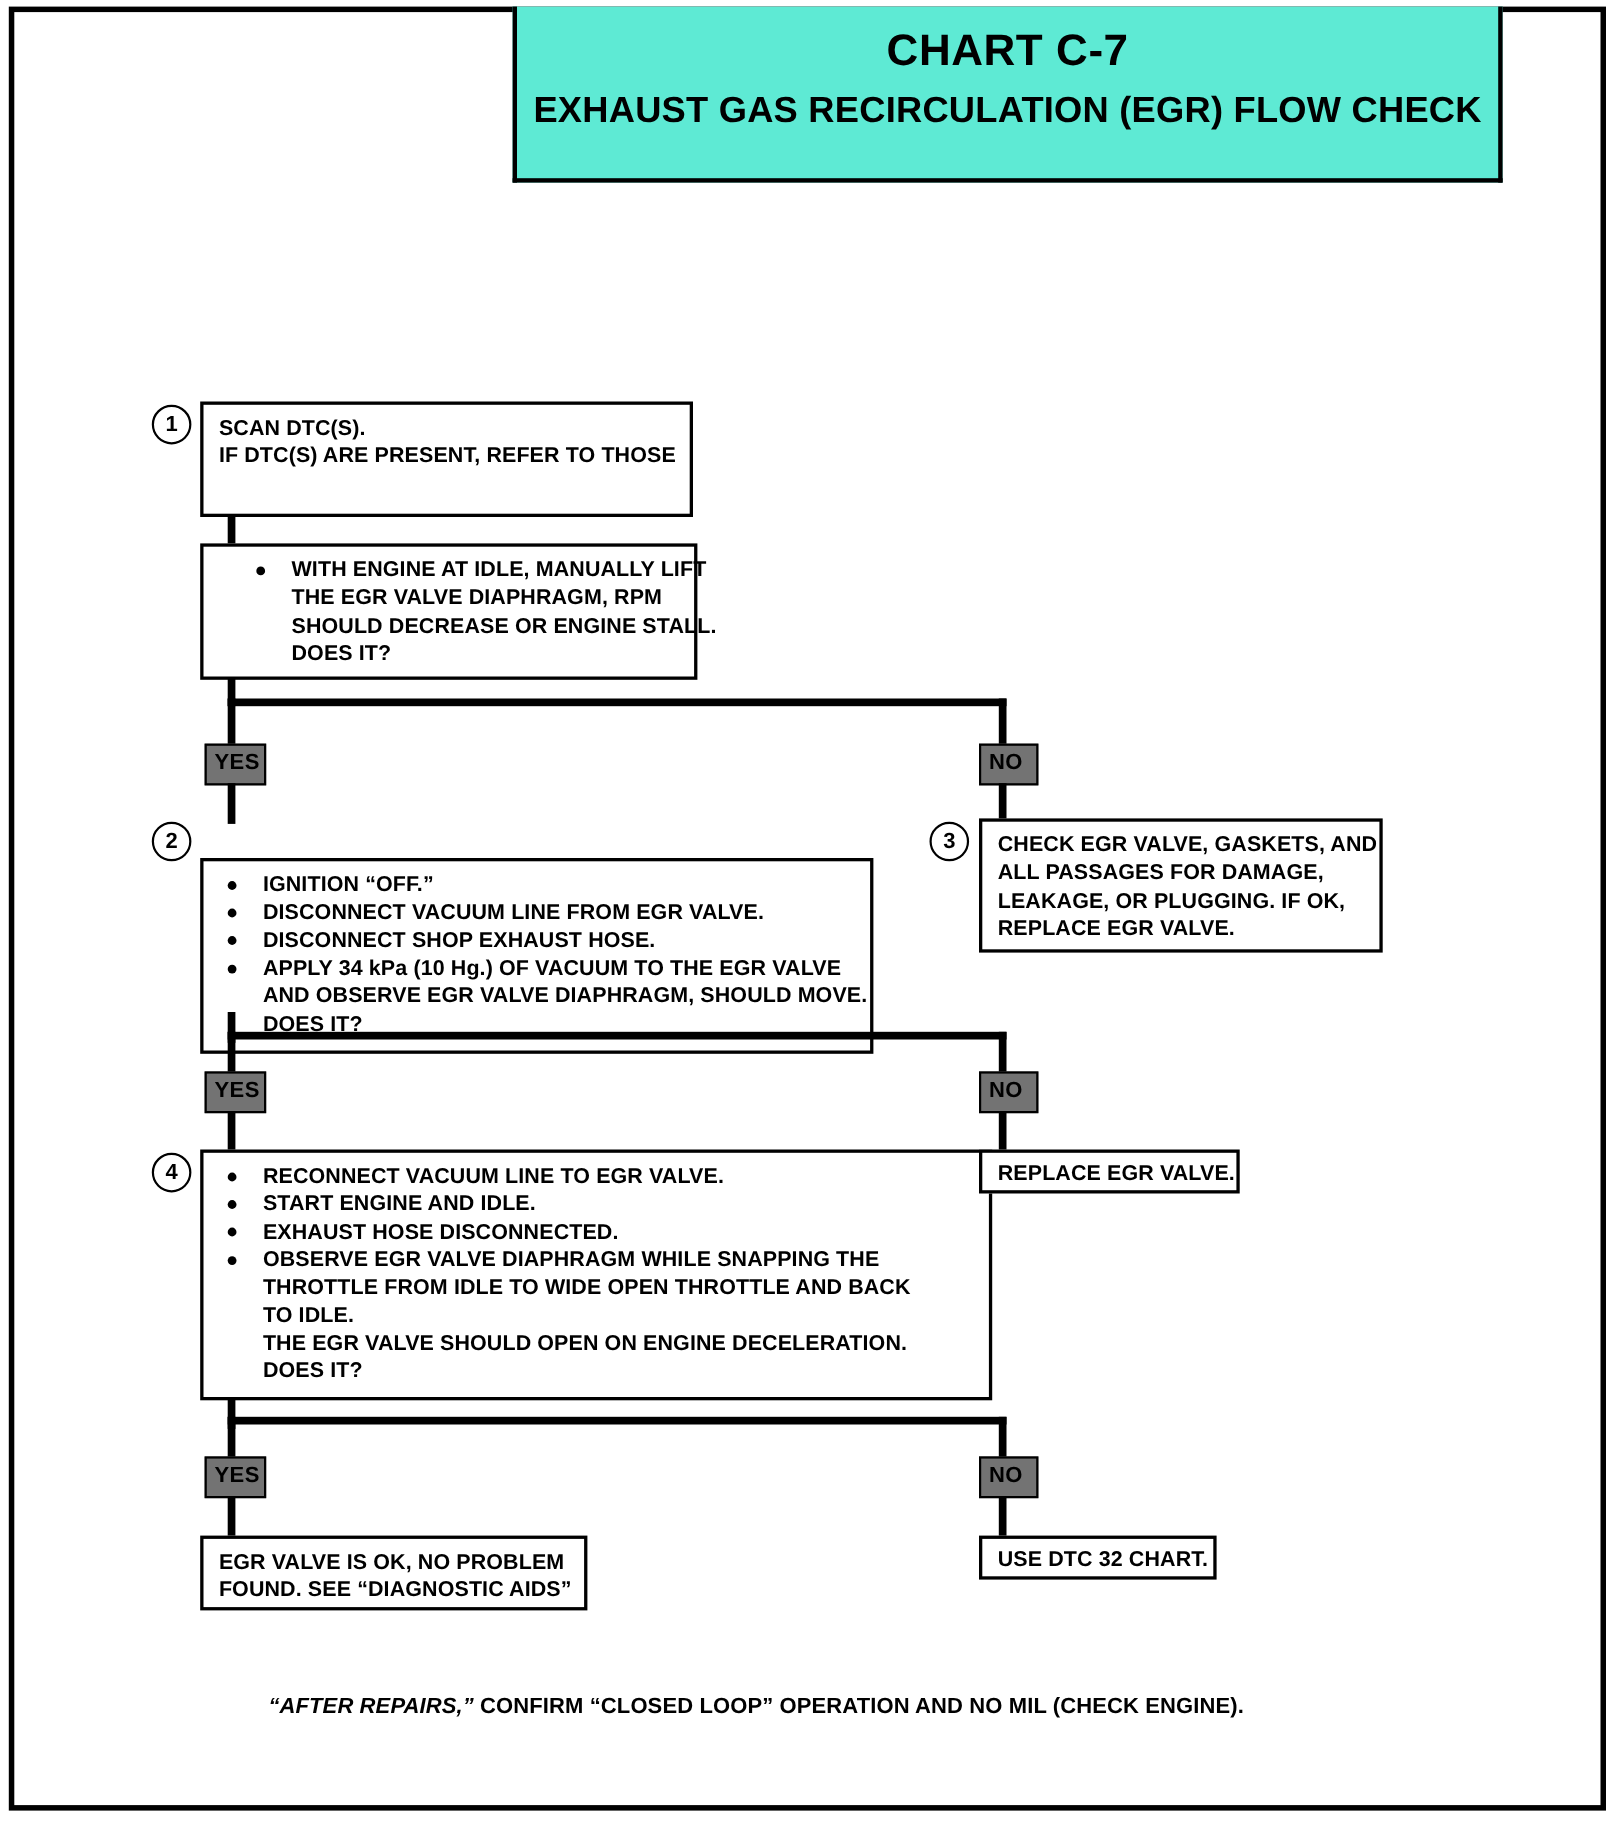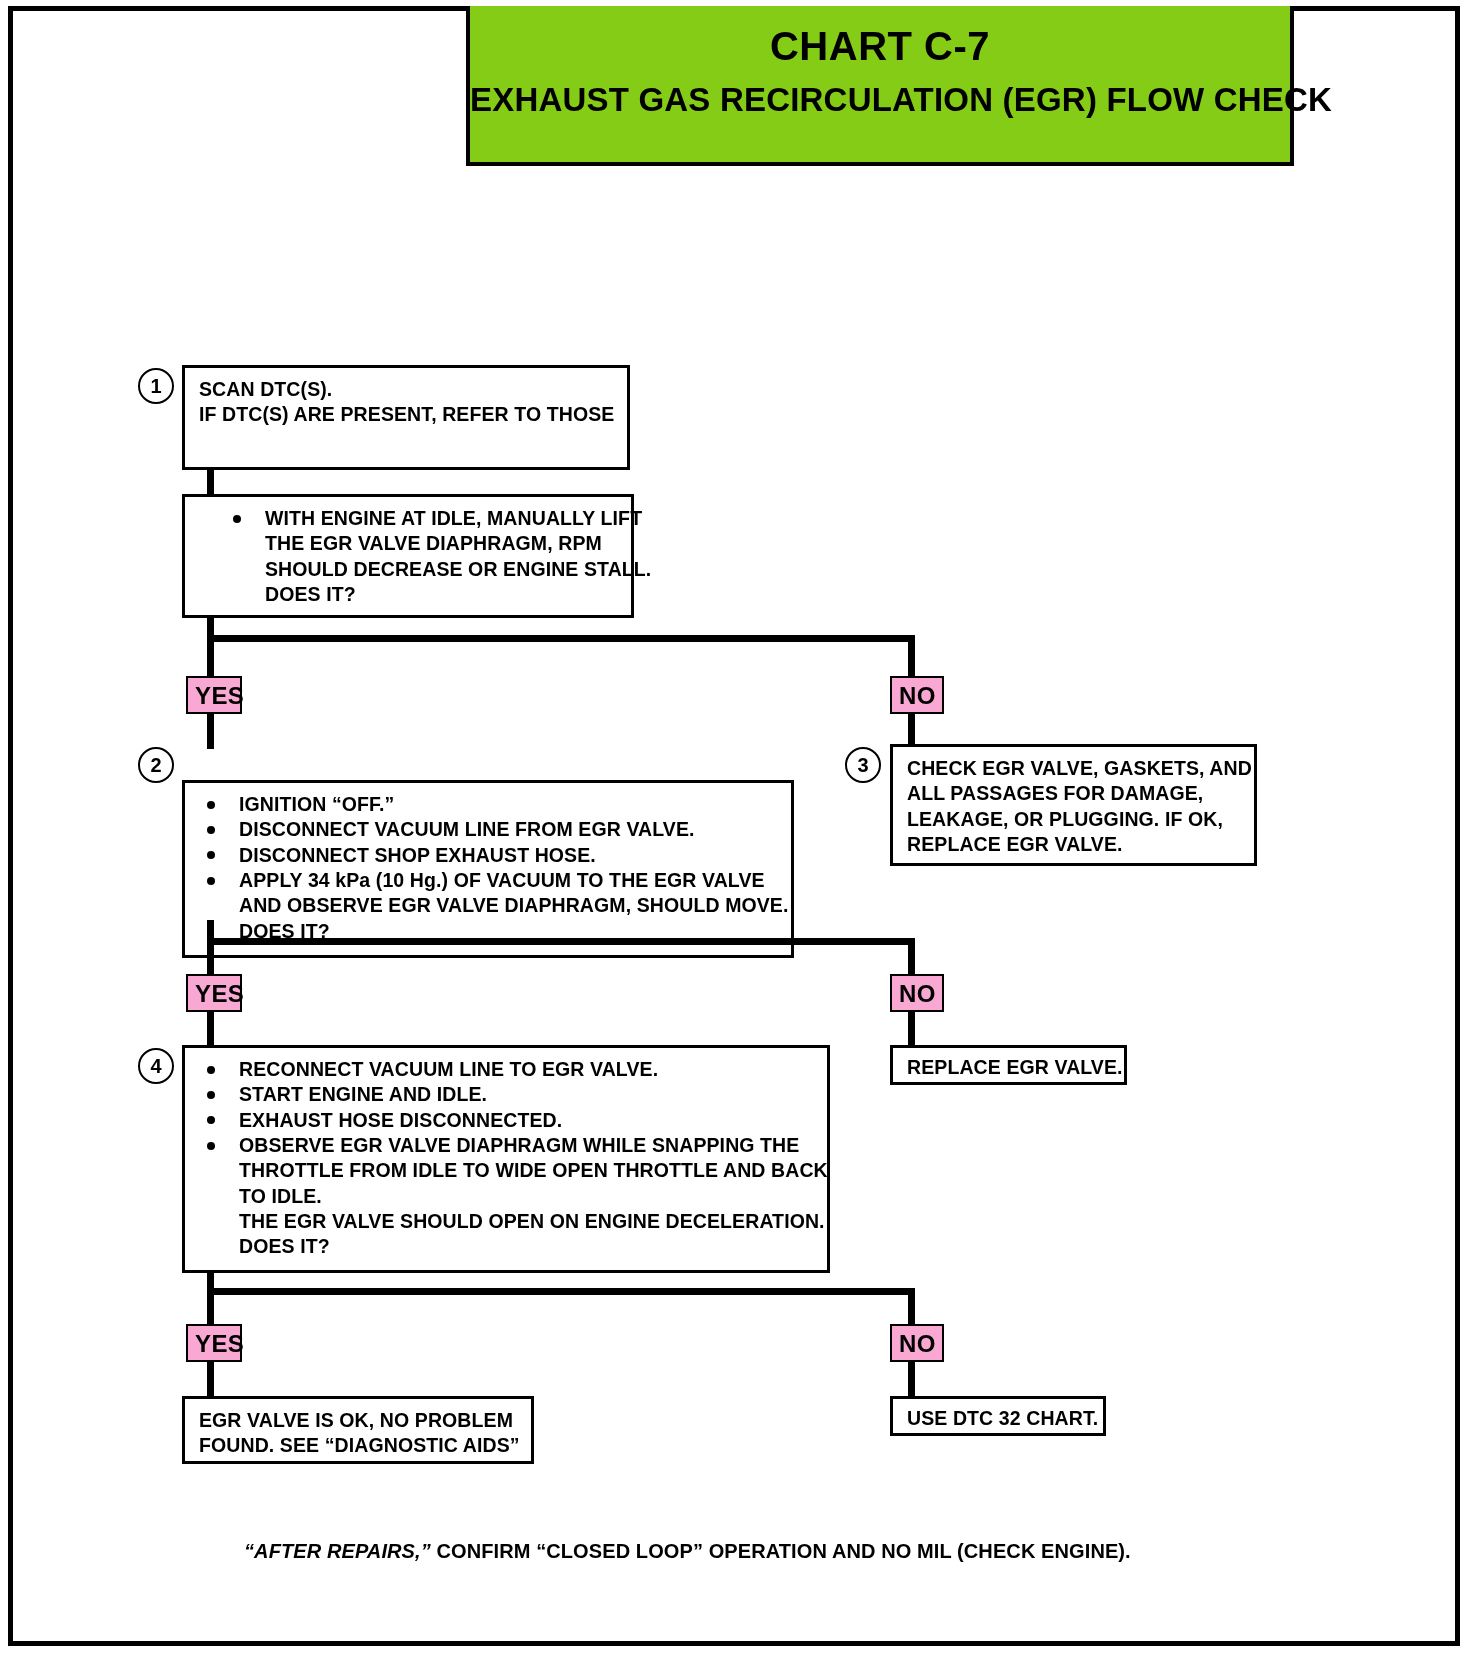--- a/index.html
+++ b/index.html
@@ -25,26 +25,26 @@
     width: 1452px;
     height: 1640px;
     border: 5px solid #000;
     box-sizing: border-box;
   }
   
   .title-block {
     position: absolute;
     left: 466px;
     top: 6px;
-    width: 828px;
+    width: 900px;
     height: 160px;
     border: 4px solid #000;
     border-top: none;
     box-sizing: border-box;
-    background: #84cc16;
+    background: #5eead4;
     text-align: center;
   }
   .title-main {
     font-size: 40px;
     font-weight: bold;
     letter-spacing: 0.5px;
     margin-top: 18px;
     white-space: nowrap;
   }
   .title-sub {
@@ -104,22 +104,22 @@
     text-align: center;
     line-height: 32px;
     background: #fff;
   }
 
   
   .label-box {
     position: absolute;
     border: 2.5px solid #000;
     box-sizing: border-box;
-    background: #f9a8d4;
-    font-size: 24px;
+    background: #737373;
+    font-size: 20px;
     font-weight: bold;
     padding: 4px 0 0 7px;
     letter-spacing: 0.4px;
   }
 
   
   .vline {
     position: absolute;
     background: #000;
     width: 7px;
@@ -224,21 +224,21 @@
   <div class="vline" style="left:908px; top:938px; height:40px;"></div>
 
   <div class="label-box" style="left:186px; top:974px; width:56px; height:38px;">YES</div>
   <div class="label-box" style="left:890px; top:974px; width:54px; height:38px;">NO</div>
 
   <div class="vline" style="left:207px; top:1010px; height:38px;"></div>
   <div class="vline" style="left:908px; top:1010px; height:38px;"></div>
 
   <div class="step-circle" style="left:138px; top:1048px;">4</div>
 
-  <div class="fbox" style="left:182px; top:1045px; width:648px; height:228px;">
+  <div class="fbox" style="left:182px; top:1045px; width:720px; height:228px;">
     <ul class="blist">
       <li>
         <span class="bullet"></span>
         <span class="ln">RECONNECT VACUUM LINE TO EGR VALVE.</span>
       </li>
       <li>
         <span class="bullet"></span>
         <span class="ln">START ENGINE AND IDLE.</span>
       </li>
       <li>

